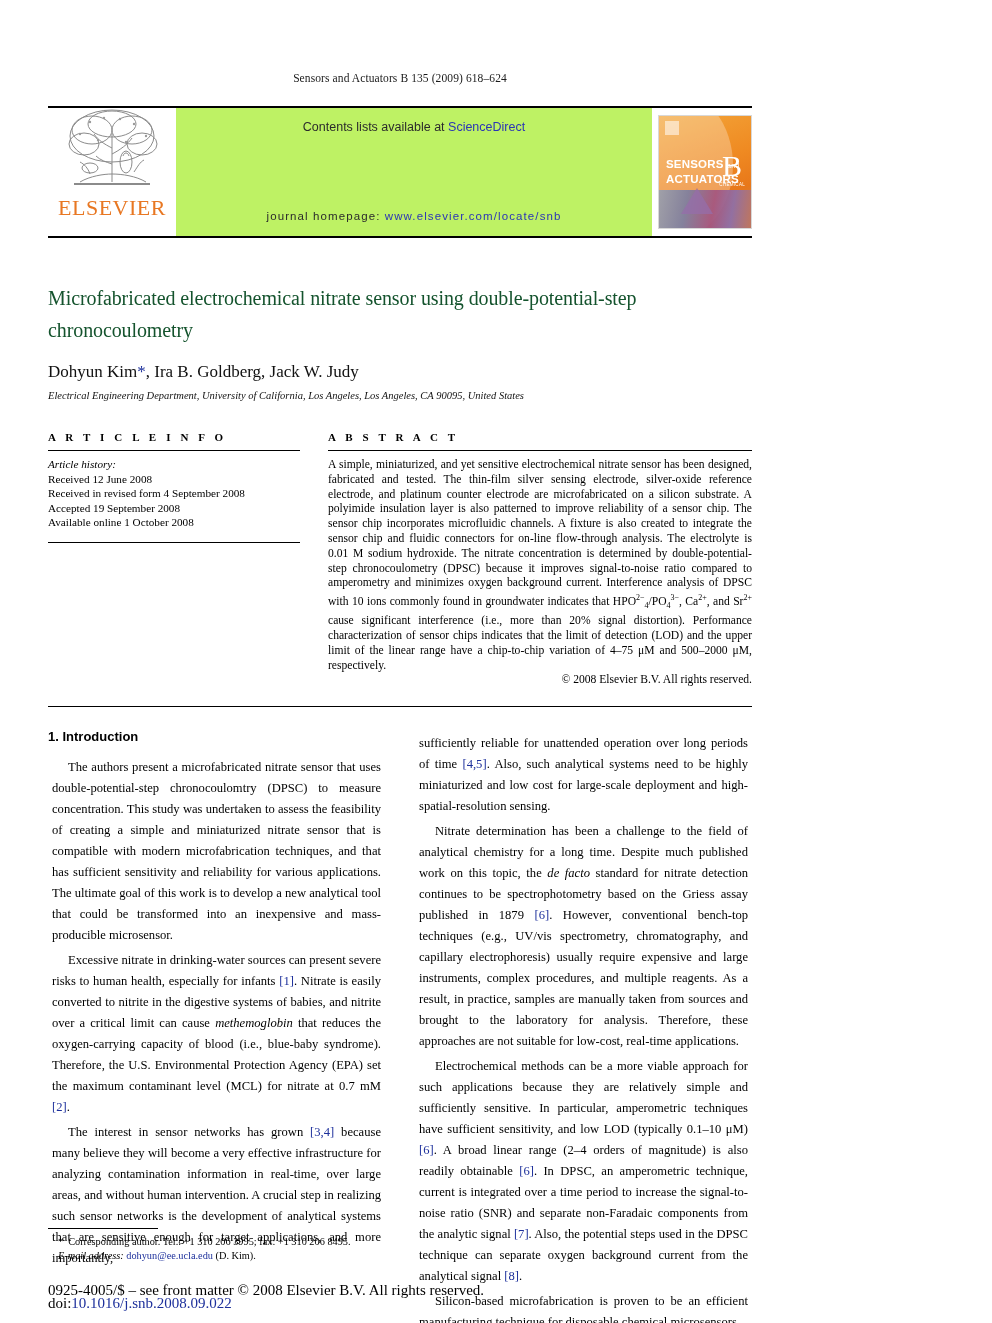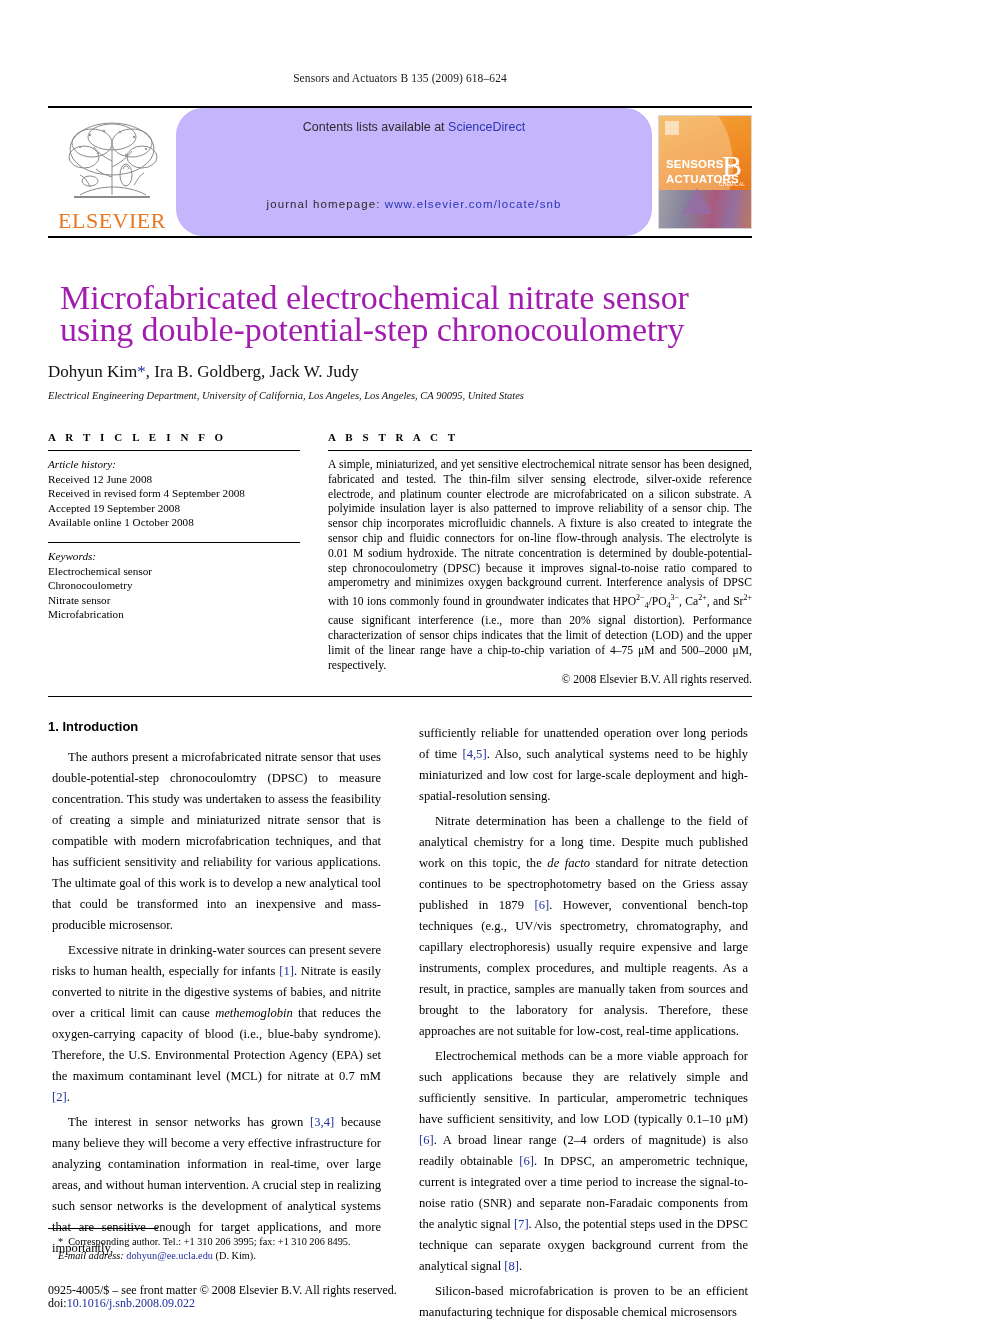--- a/index.html
+++ b/index.html
@@ -42,42 +42,41 @@
     display: flex;
     align-items: stretch;
   }
   .elsevier-logo {
     width: 128px;
     flex: 0 0 128px;
     display: flex;
     flex-direction: column;
     align-items: center;
     justify-content: flex-end;
-    padding-bottom: 4px;
+    padding-bottom: 17px;
     box-sizing: border-box;
   }
   .tree-wrap { width: 104px; height: 92px; }
   .elsevier-word {
     font-family: "Liberation Serif", serif;
     font-size: 22px;
     letter-spacing: 0.5px;
     color: #E87722;
     line-height: 1;
     margin-top: 1px;
   }
   .banner {
     flex: 1 1 auto;
-    background: #c4b5fd;
+    background: #bef264;
     display: flex;
     flex-direction: column;
     justify-content: space-between;
     align-items: center;
-    padding: 12px 0 26px 0;
+    padding: 12px 0 14px 0;
     box-sizing: border-box;
-    border-radius: 27px;
   }
   .banner-top {
     font-family: "Liberation Sans", sans-serif;
     font-size: 12.5px;
     color: #2b2b2b;
   }
   .sd-link { color: #2b35b5; }
   .journal-title {
     font-family: "Liberation Serif", serif;
     font-size: 30px;
@@ -151,24 +150,24 @@
     color: #fff; font-size: 4.5px;
     font-family: "Liberation Sans", sans-serif;
     letter-spacing: .3px;
   }
 
   
   .title-block { margin-top: 44px; }
   h1.paper-title {
     font-family: "Liberation Serif", serif;
     font-weight: normal;
-    font-size: 34px;
+    font-size: 20px;
     line-height: 32px;
-    margin: 12px;
-    color: #a21caf;
+    margin: 0;
+    color: #14532d;
     letter-spacing: -.1px;
   }
   .authors {
     font-family: "Liberation Serif", serif;
     font-size: 17px;
     margin-top: 16px;
     color: #111;
   }
   .corr-star { color: #1c2f9b; }
   .affil {
@@ -178,21 +177,21 @@
     margin-top: 8px;
     color: #111;
   }
 
   
   .info-abstract {
     margin-top: 30px;
     display: flex;
     gap: 28px;
     border-bottom: 1.6px solid #000;
-    padding-bottom: 10px;
+    padding-bottom: 20px;
   }
   .col-info { flex: 0 0 252px; }
   .col-abs  { flex: 1 1 auto; }
   .sect-head {
     font-family: "Liberation Serif", serif;
     font-weight: bold;
     font-size: 11px;
     letter-spacing: 3.6px;
     color: #000;
     margin-bottom: 7px;
@@ -251,21 +250,21 @@
     font-size: 10.3px;
     line-height: 13.2px;
     text-indent: -12px;
     padding-left: 22px;
   }
   .foot-line .star { margin-right: 5px; }
   .foot-email { font-style: italic; }
   .link-blue { color: #1c2f9b; }
   .imprint {
     margin-top: 22px;
-    font-size: 12px;
+    font-size: 15px;
     line-height: 13.6px;
   }
 </style>
 </head>
 <body>
 
 <div class="page">
 
   <div class="running-head">Sensors and Actuators B 135 (2009) 618–624</div>
 
@@ -346,27 +345,20 @@
       <div class="sect-head">A R T I C L E   I N F O</div>
       <div class="rule-thick"></div>
       <div class="info-group">
         <div class="info-label">Article history:</div>
         <div>Received 12 June 2008</div>
         <div>Received in revised form 4 September 2008</div>
         <div>Accepted 19 September 2008</div>
         <div>Available online 1 October 2008</div>
       </div>
       <div class="rule-mid"></div>
-      <div class="info-group">
-        <div class="info-label">Keywords:</div>
-        <div>Electrochemical sensor</div>
-        <div>Chronocoulometry</div>
-        <div>Nitrate sensor</div>
-        <div>Microfabrication</div>
-      </div>
     </div>
 
     <div class="col-abs">
       <div class="sect-head">A B S T R A C T</div>
       <div class="rule-thick"></div>
       <div class="abs-body"><span>A simple, miniaturized, and yet sensitive electrochemical nitrate sensor has been designed, fabricated and tested. The thin-film silver sensing electrode, silver-oxide reference electrode, and platinum counter electrode are microfabricated on a silicon substrate. A polyimide insulation layer is also patterned to improve reliability of a sensor chip. The sensor chip incorporates microfluidic channels. A fixture is also created to integrate the sensor chip and fluidic connectors for on-line flow-through analysis. The electrolyte is 0.01 M sodium hydroxide. The nitrate concentration is determined by double-potential-step chronocoulometry (DPSC) because it improves signal-to-noise ratio compared to amperometry and minimizes oxygen background current. Interference analysis of DPSC with 10 ions commonly found in groundwater indicates that HPO</span><sup>2−</sup><sub>4</sub><span>/PO</span><sub>4</sub><sup>3−</sup><span>, Ca</span><sup>2+</sup><span>, and Sr</span><sup>2+</sup><span> cause significant interference (i.e., more than 20% signal distortion). Performance characterization of sensor chips indicates that the limit of detection (LOD) and the upper limit of the linear range have a chip-to-chip variation of 4–75 μM and 500–2000 μM, respectively.</span></div>
       <div class="copyright">© 2008 Elsevier B.V. All rights reserved.</div>
     </div>
   </div>
 

